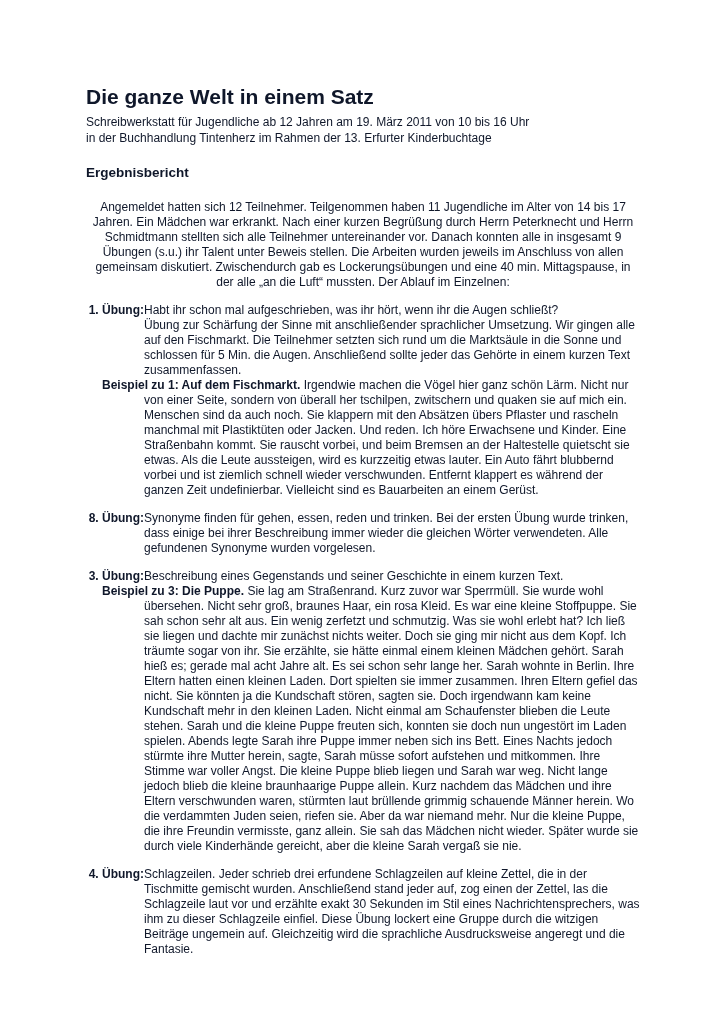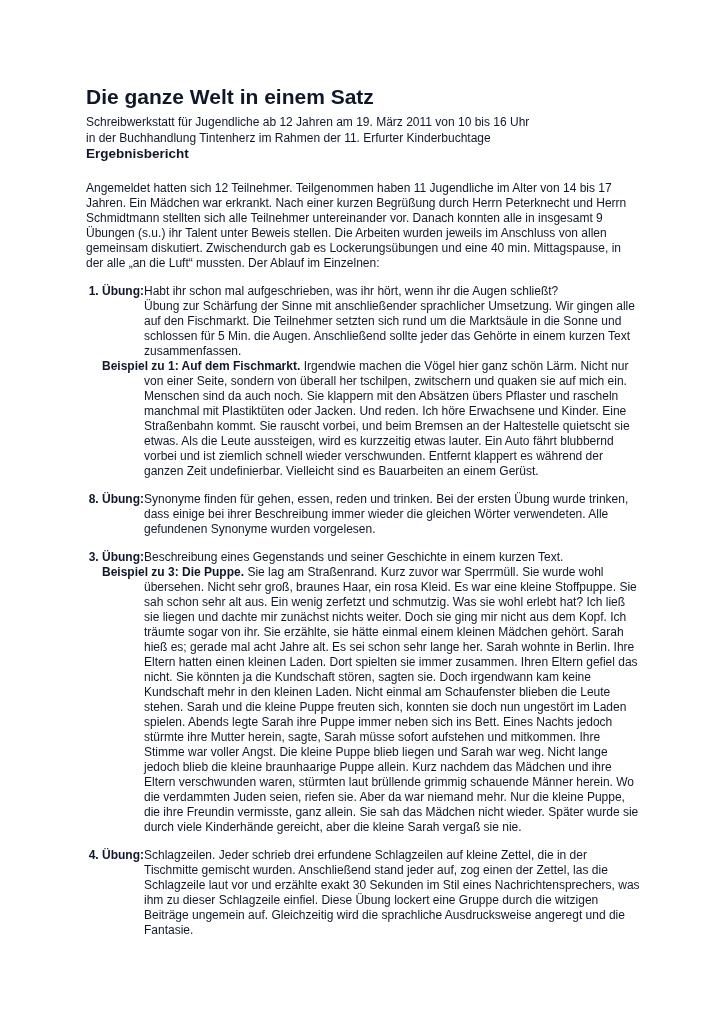--- a/index.html
+++ b/index.html
@@ -27,27 +27,29 @@
   }
   .subtitle {
     font-size: 12px;
     line-height: 15.5px;
     margin-top: 7px;
   }
   .report-heading {
     font-size: 13.5px;
     font-weight: 700;
     line-height: 16px;
+    margin-top: 19px;
   }
   .bodytext {
     font-size: 12px;
     line-height: 15px;
   }
   .intro {
     margin-top: 19px;
+    text-align: center;
   }
   .block {
     padding-left: 58px;
     text-indent: -58px;
     margin-top: 0;
   }
   .gap { margin-top: 13px; }
   .label {
     display: inline-block;
     width: 58px;
@@ -61,21 +63,21 @@
 </head>
 <body>
 
 <div class="page">
   <div class="content">
 
     <h1 class="title">Die ganze Welt in einem Satz</h1>
 
     <div class="subtitle">
       <div>Schreibwerkstatt für Jugendliche ab 12 Jahren am 19. März 2011 von 10 bis 16 Uhr</div>
-      <div>in der Buchhandlung Tintenherz im Rahmen der 11. Erfurter Kinderbuchtage</div>
+      <div>in der Buchhandlung Tintenherz im Rahmen der 13. Erfurter Kinderbuchtage</div>
     </div>
 
     <div class="report-heading">Ergebnisbericht</div>
 
     <p class="bodytext intro"><span class="btext">Angemeldet hatten sich 12 Teilnehmer. Teilgenommen haben 11 Jugendliche im Alter von 14 bis 17 Jahren. Ein Mädchen war erkrankt. Nach einer kurzen Begrüßung durch Herrn Peterknecht und Herrn Schmidtmann stellten sich alle Teilnehmer untereinander vor. Danach konnten alle in insgesamt 9 Übungen (s.u.) ihr Talent unter Beweis stellen. Die Arbeiten wurden jeweils im Anschluss von allen gemeinsam diskutiert. Zwischendurch gab es Lockerungsübungen und eine 40 min. Mittagspause, in der alle „an die Luft“ mussten. Der Ablauf im Einzelnen:</span></p>
 
     <div class="bodytext block gap"><span class="label">1. Übung:</span><span class="btext">Habt ihr schon mal aufgeschrieben, was ihr hört, wenn ihr die Augen schließt?
 Übung zur Schärfung der Sinne mit anschließender sprachlicher Umsetzung. Wir gingen alle auf den Fischmarkt. Die Teilnehmer setzten sich rund um die Marktsäule in die Sonne und schlossen für 5 Min. die Augen. Anschließend sollte jeder das Gehörte in einem kurzen Text zusammenfassen.</span></div>
 
     <div class="bodytext block"><span class="lead">Beispiel zu 1: Auf dem Fischmarkt.</span> <span class="btext">Irgendwie machen die Vögel hier ganz schön Lärm. Nicht nur von einer Seite, sondern von überall her tschilpen, zwitschern und quaken sie auf mich ein. Menschen sind da auch noch. Sie klappern mit den Absätzen übers Pflaster und rascheln manchmal mit Plastiktüten oder Jacken. Und reden. Ich höre Erwachsene und Kinder. Eine Straßenbahn kommt. Sie rauscht vorbei, und beim Bremsen an der Haltestelle quietscht sie etwas. Als die Leute aussteigen, wird es kurzzeitig etwas lauter. Ein Auto fährt blubbernd vorbei und ist ziemlich schnell wieder verschwunden. Entfernt klappert es während der ganzen Zeit undefinierbar. Vielleicht sind es Bauarbeiten an einem Gerüst.</span></div>

